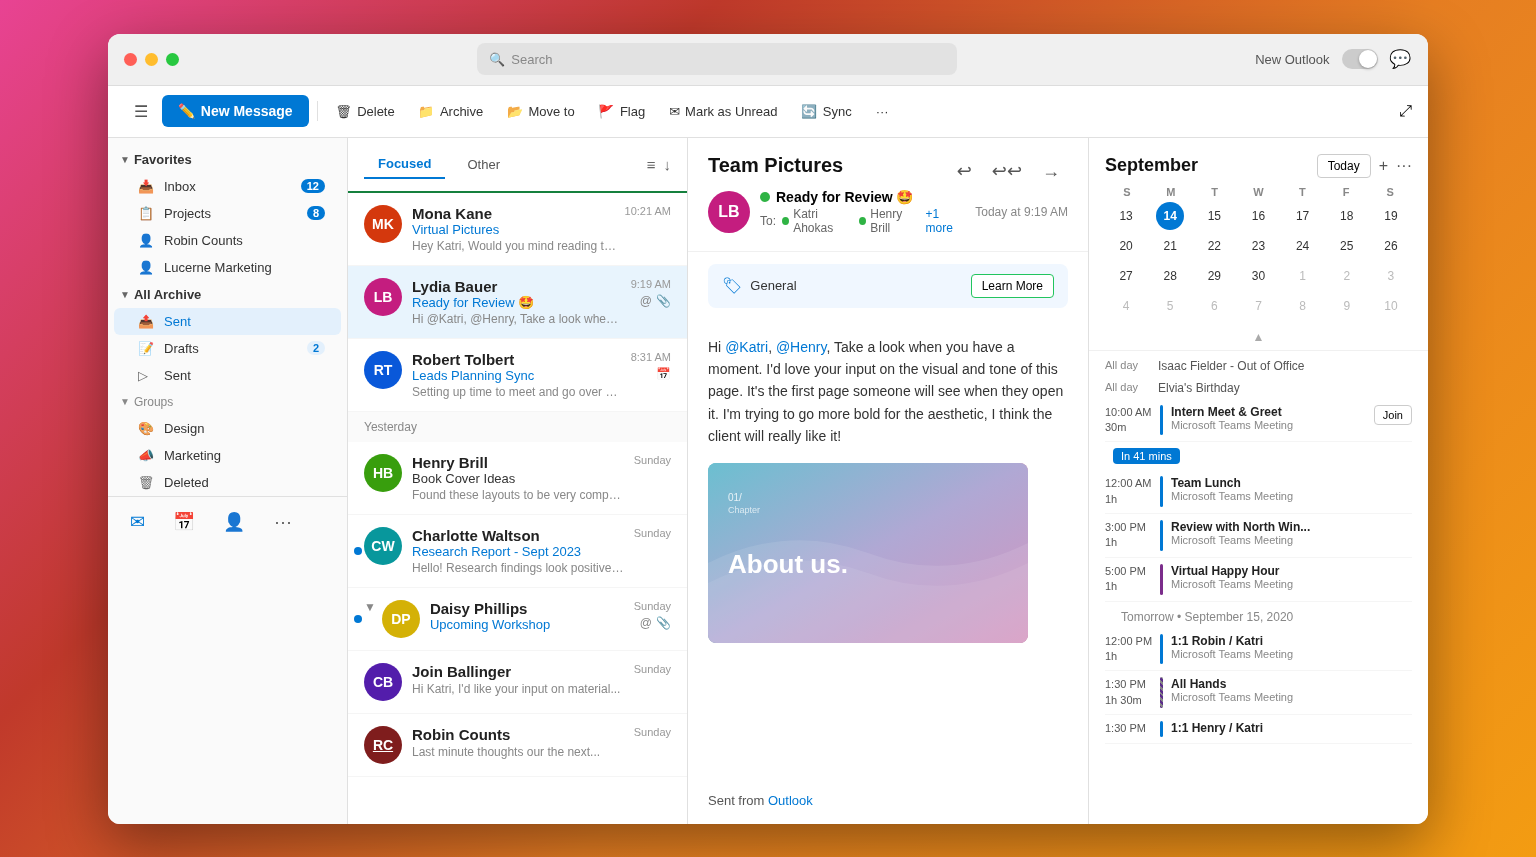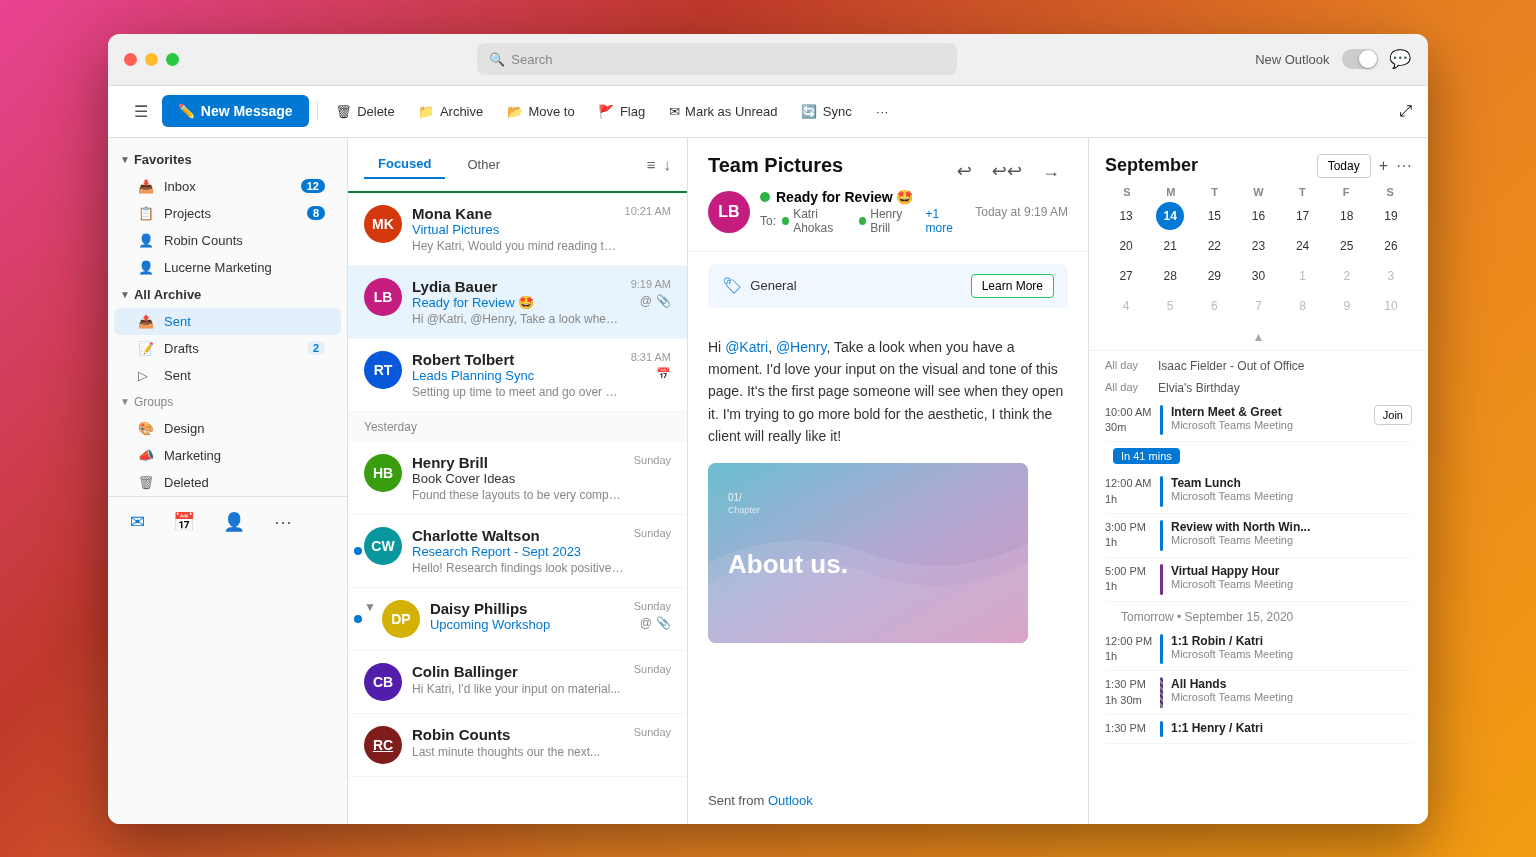--- a/index.html
+++ b/index.html
@@ -321,21 +321,21 @@
             <div style="display:flex;gap:4px;color:#888;font-size:12px;">
               <span>@</span>
               <span>📎</span>
             </div>
           </div>
         </div>
 
         <div class="email-item">
           <div class="email-avatar" style="background:#531dab;">CB</div>
           <div class="email-content">
-            <div class="email-sender">Colin Ballinger</div>
+            <div class="email-sender">Join Ballinger</div>
             <div class="email-subject" style="color:#333;"></div>
             <div class="email-preview">Hi Katri, I'd like your input on material...</div>
           </div>
           <div class="email-time">Sunday</div>
         </div>
 
         <div class="email-item">
           <div class="email-avatar" style="background:#7f1d1d;text-decoration:underline;">RC</div>
           <div class="email-content">
             <div class="email-sender">Robin Counts</div>

